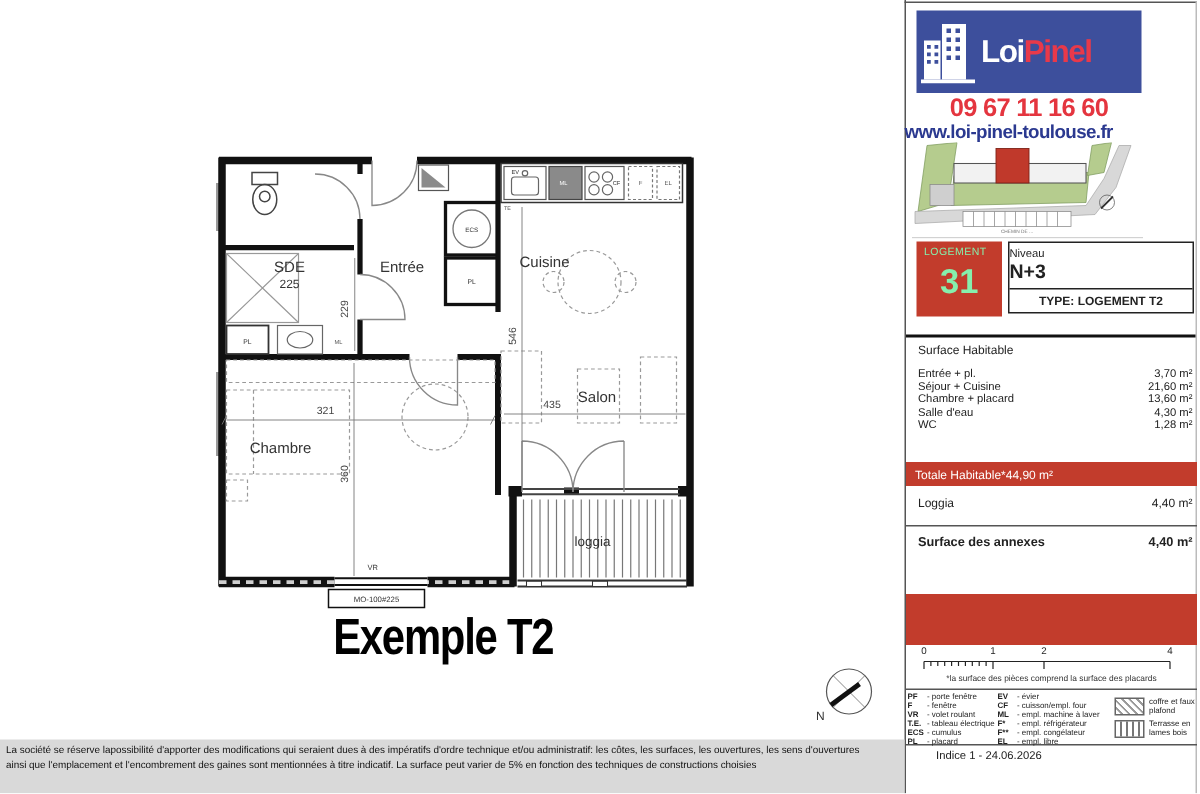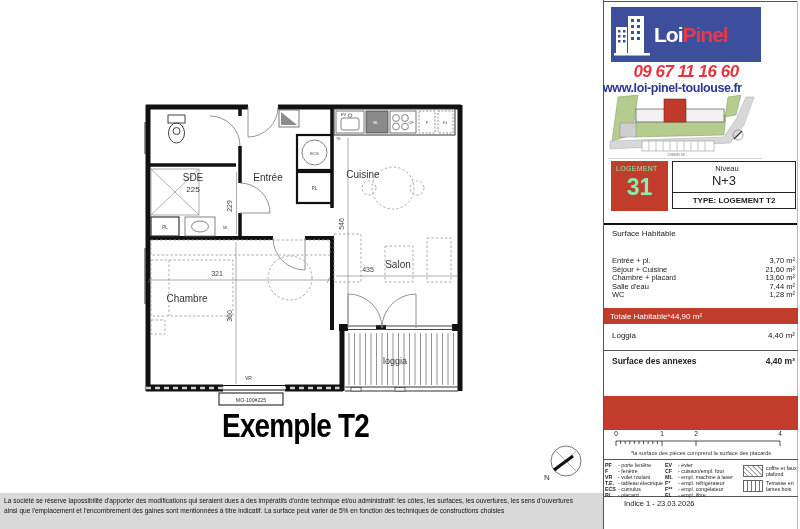--- a/index.html
+++ b/index.html
@@ -6,35 +6,35 @@
   .page{position:relative;width:800px;height:529px;background:#fff;overflow:hidden;
         font-family:"Liberation Sans",sans-serif;color:#222}
   .abs{position:absolute}
   
   .vline{left:603px;top:0;width:1px;height:529px;background:#555}
   .topline{left:603px;top:1px;width:195px;height:1px;background:#555}
   .rightline{left:797px;top:1px;width:1px;height:528px;background:#bbb}
   .logo{left:611px;top:7px;width:150px;height:55px;background:#3d4f9c;display:flex;align-items:center;gap:3px;padding:0 2px;box-sizing:border-box}
   .logo-text{line-height:20px;font-weight:bold;font-size:21px;letter-spacing:-1px;color:#fff}
   .logo-text .w2{color:#e8394a}
-  .phone{left:611px;top:62px;width:150px;text-align:center;font-size:17px;font-weight:bold;font-style:italic;color:#e4353f;letter-spacing:-.5px}
+  .phone{left:611px;top:62px;width:150px;text-align:center;font-size:17px;font-weight:bold;color:#e4353f;letter-spacing:-.5px}
   .website{left:603px;top:81px;width:166px;text-align:left;font-size:12.5px;font-weight:bold;color:#2b3990;letter-spacing:-.4px;cursor:pointer}
   .sitemap{left:608px;top:95px;width:154px;height:64px}
   .unitbox{left:611px;top:161px;width:185px;height:50px}
   .unit-red{position:absolute;left:0;top:0;width:57px;height:50px;background:#c23c2c;color:#86efac}
   .unit-red .ulabel{font-size:7px;padding:4px 0 0 5px;letter-spacing:.3px}
   .unit-red .unum{font-size:23px;font-weight:bold;text-align:center;margin-top:2px}
   .unit-right{position:absolute;left:61px;top:0;right:0;height:48px;border:1.5px solid #222;box-sizing:border-box}
-  .niv{height:31px;border-bottom:1.5px solid #222;box-sizing:border-box;padding:2px 14px 0 0;text-align:center}
+  .niv{height:31px;border-bottom:1.5px solid #222;box-sizing:border-box;padding:2px 14px 0 0;text-align:left}
   .niv .nl{font-size:7.5px}
-  .niv .nv{font-size:13px;font-weight:normal;margin:0 6px 0 0}
+  .niv .nv{font-size:13px;font-weight:bold;margin:0 6px 0 0}
   .typ{font-size:8px;font-weight:bold;text-align:center;padding-top:3px}
   .surfline{left:604px;top:223px;width:193px;height:2px;background:#111}
   .surfaces{left:612px;top:229px;width:183px;font-size:7.5px}
-  .surfhead{font-size:8px;margin-bottom:19px}
+  .surfhead{font-size:8px;margin-bottom:7px}
   .srow{display:flex;justify-content:space-between;line-height:8.6px}
   .totalbar{left:604px;top:308px;width:194px;height:16px;background:#c23c2c;color:#fff;
             display:flex;justify-content:flex-start;align-items:center;font-size:8px;padding:0 6px;box-sizing:border-box}
   .loggiarow{left:612px;top:331px;width:183px;display:flex;justify-content:space-between;font-size:8px}
   .sepline{left:604px;top:350px;width:194px;height:1px;background:#555}
   .annexrow{left:612px;top:356px;width:183px;display:flex;justify-content:space-between;font-size:8.5px;font-weight:bold}
   .redblock{left:604px;top:396px;width:194px;height:34px;background:#c23c2c}
   .scalebar{left:610px;top:429px;width:182px;height:22px}
   .footnote{left:604px;top:450px;width:194px;text-align:center;font-size:5.6px;color:#333}
   .legend{left:604px;top:459px;width:194px;height:38px;border-top:1px solid #555;border-bottom:1px solid #555;
@@ -304,21 +304,21 @@
     <div class="srow">
         <span>Séjour + Cuisine</span>
         <span>21,60 m²</span>
       </div>
     <div class="srow">
         <span>Chambre + placard</span>
         <span>13,60 m²</span>
       </div>
     <div class="srow">
         <span>Salle d'eau</span>
-        <span>7,44 m²</span>
+        <span>4,30 m²</span>
       </div>
     <div class="srow">
         <span>WC</span>
         <span>1,28 m²</span>
       </div>
   </div>
 
   <div class="abs totalbar">
     <span>Totale Habitable*</span>
     <span>44,90 m²</span>
@@ -408,20 +408,20 @@
         <span class="sw sw-hatch"></span>
         <span>coffre et faux plafond</span>
       </div>
       <div class="swrow">
         <span class="sw sw-slats"></span>
         <span>Terrasse en lames bois</span>
       </div>
     </div>
   </div>
 
-  <div class="abs indice">Indice 1 - 23.03.2026</div>
+  <div class="abs indice">Indice 1 - 24.06.2026</div>
 
   <div class="abs footer">
     <div>La société se réserve lapossibilité d'apporter des modifications qui seraient dues à des impératifs d'ordre technique et/ou administratif: les côtes, les surfaces, les ouvertures, les sens d'ouvertures</div>
     <div>ainsi que l'emplacement et l'encombrement des gaines sont mentionnées à titre indicatif. La surface peut varier de 5% en fonction des techniques de constructions choisies</div>
   </div>
 
 </div>
 
 </body></html>

